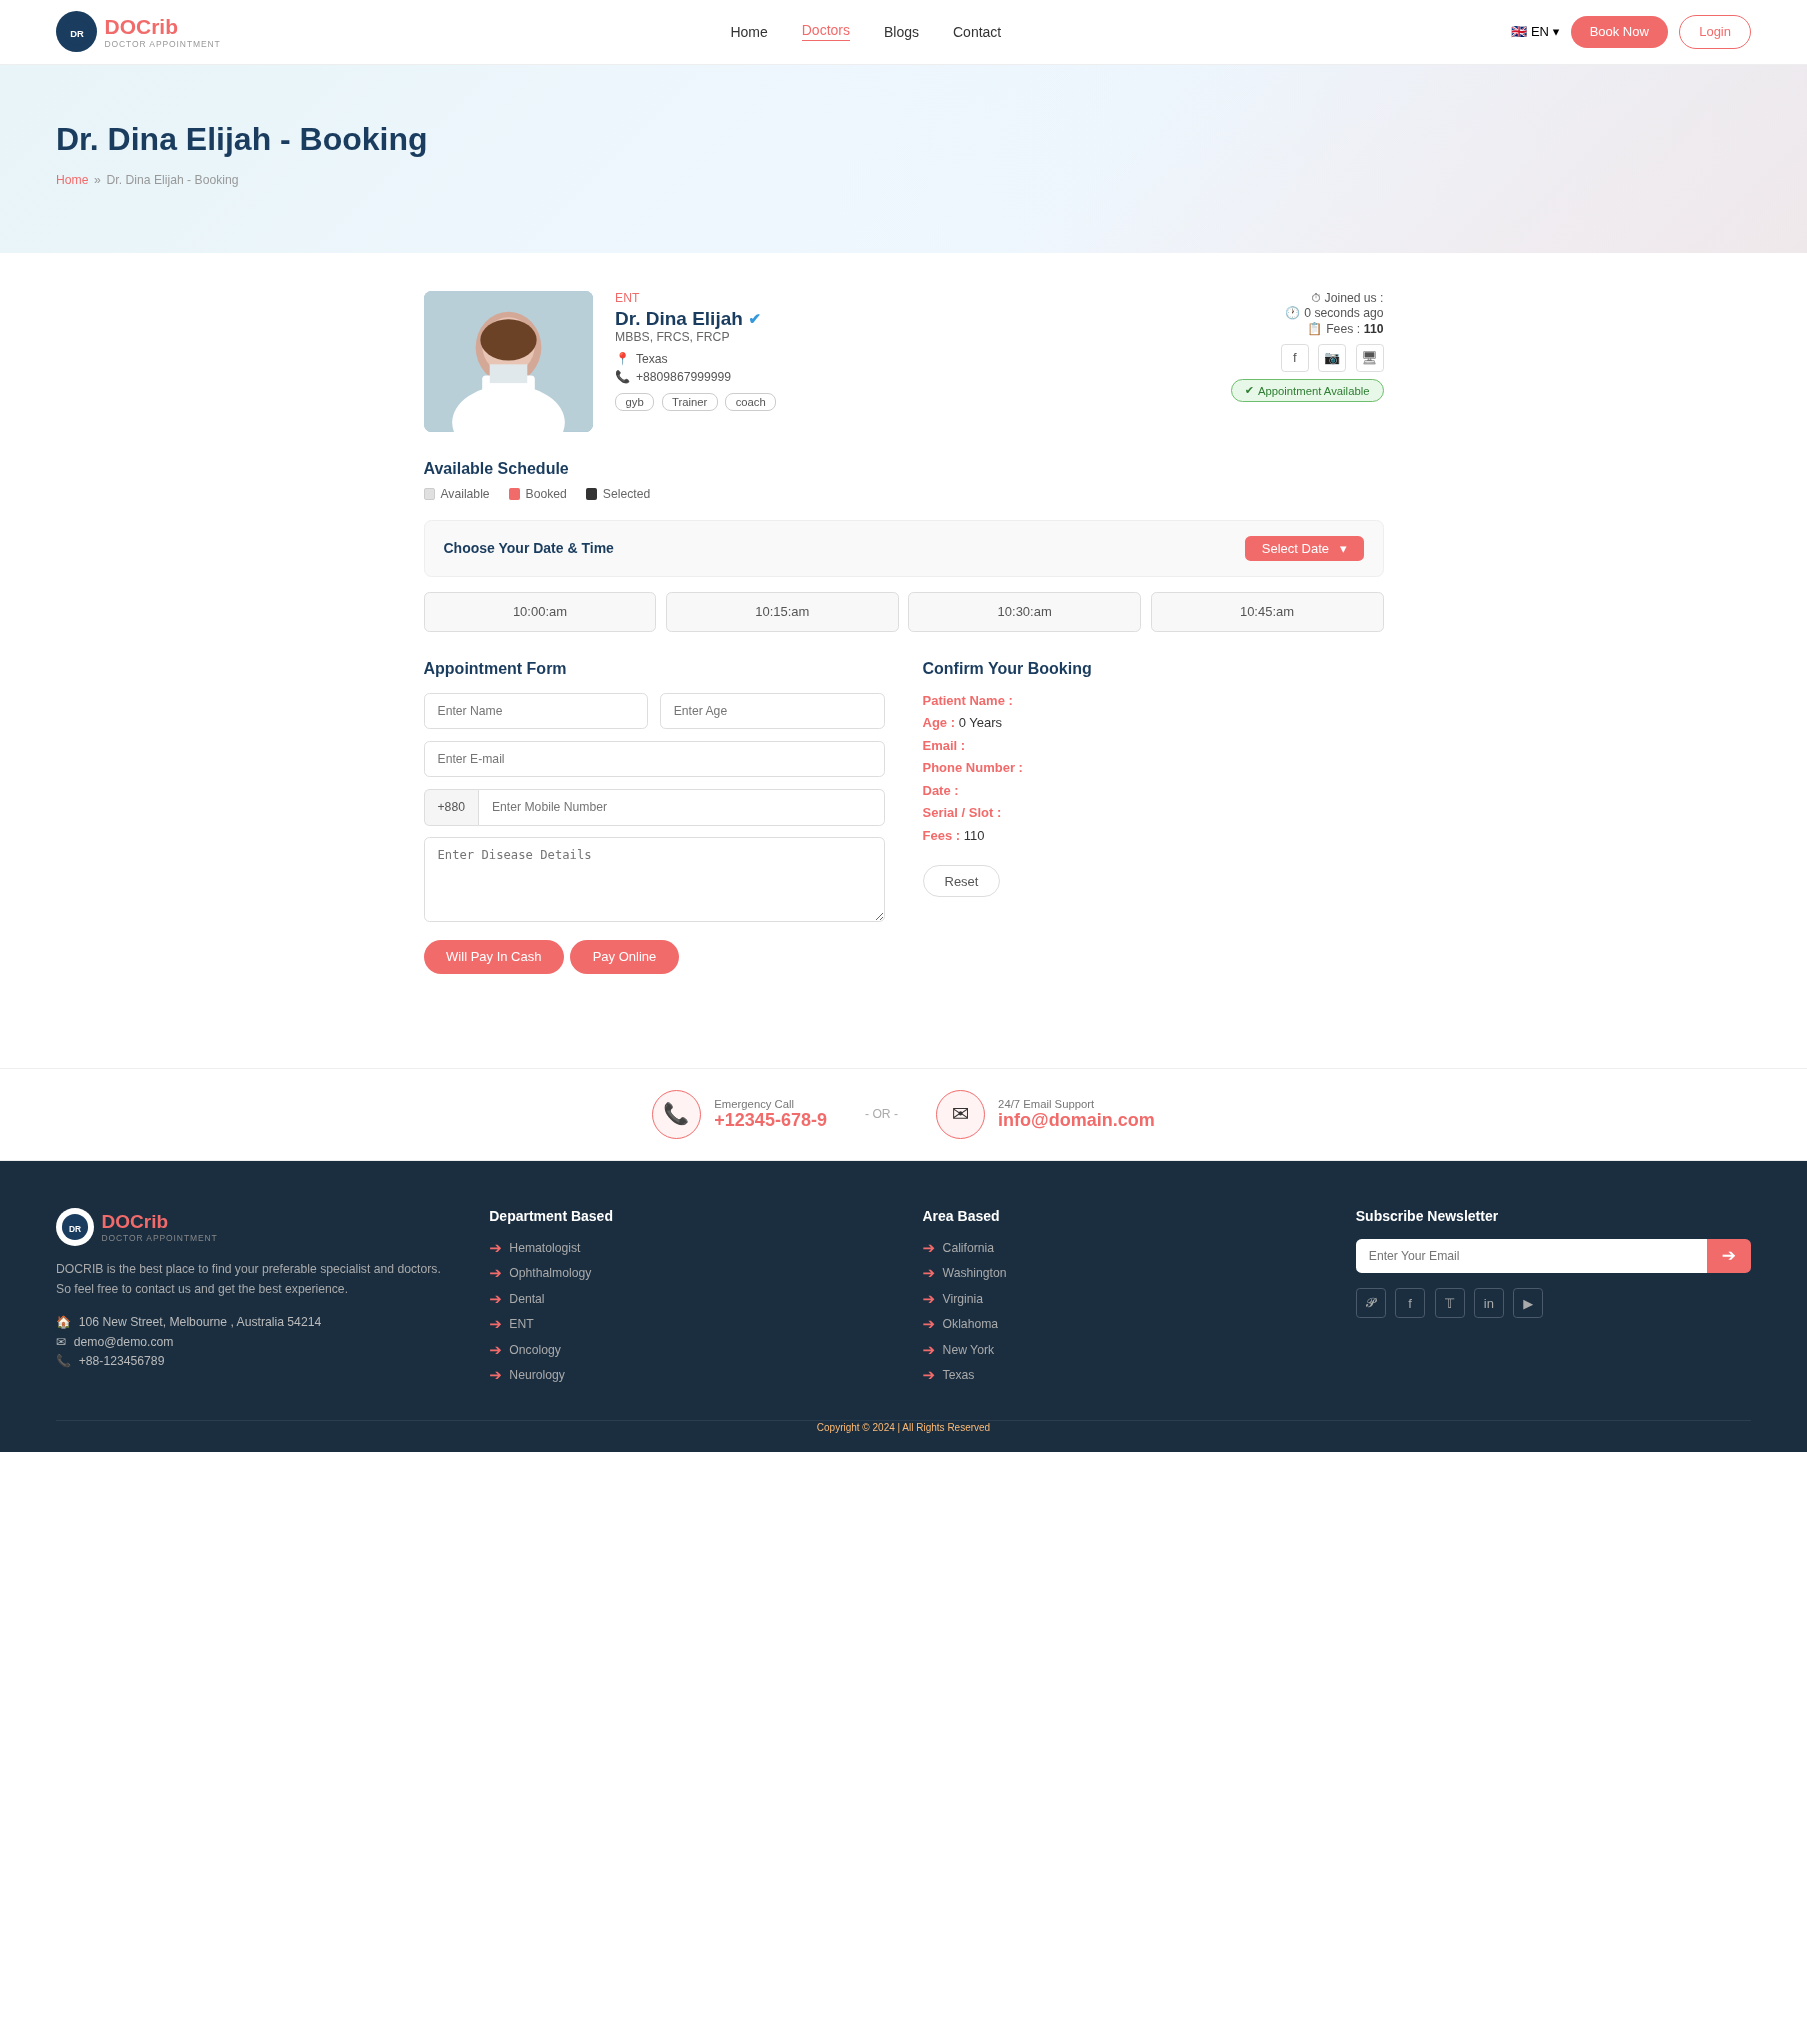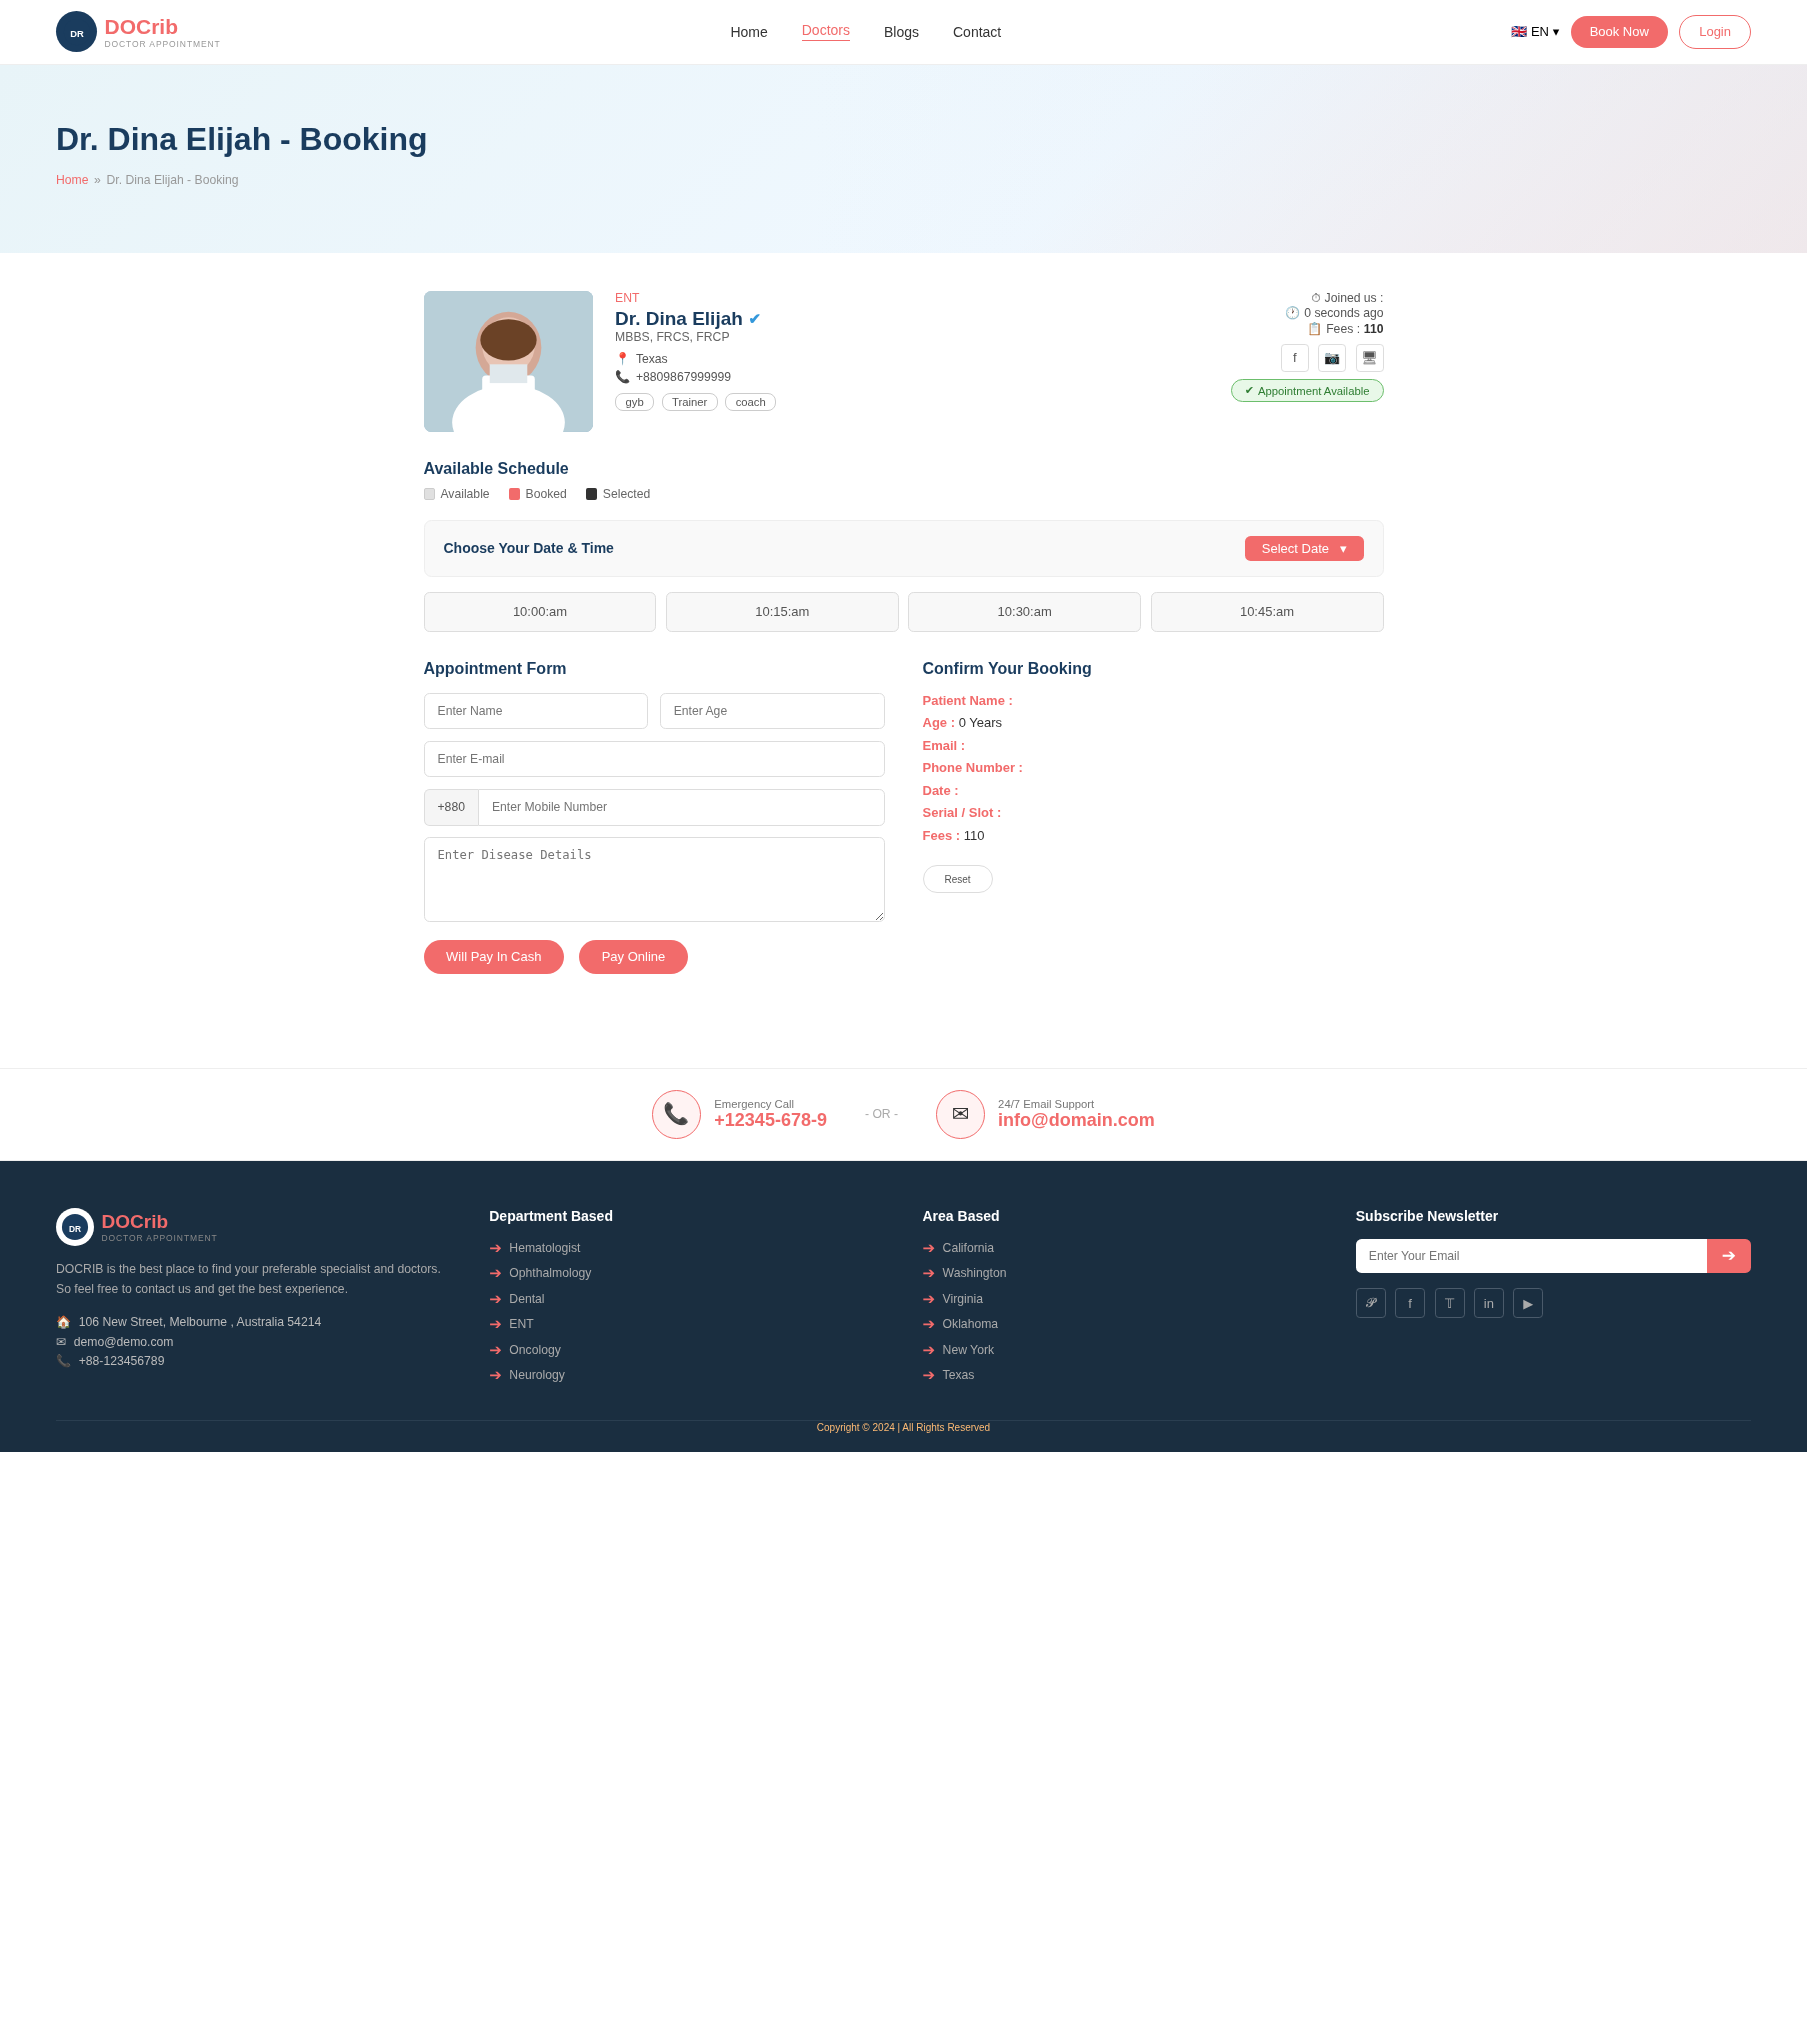--- a/index.html
+++ b/index.html
@@ -82,30 +82,30 @@
 
     
     .booking-section { display:grid; grid-template-columns:1fr 1fr; gap:38px; margin-bottom:28px; }
     .form-title { font-size:16px; font-weight:700; color:#1a3c5e; margin-bottom:15px; }
     .form-row { display:grid; grid-template-columns:1fr 1fr; gap:11.3px; margin-bottom:11.3px; }
     .form-input { width:100%; border:0.9px solid #ddd; border-radius:5.6px; padding:10.4px 13px; font-size:12.2px; color:#555; outline:none; }
     .phone-row { display:flex; gap:0; margin-bottom:11.3px; }
     .phone-prefix { border:0.9px solid #ddd; border-radius:5.6px 0 0 5.6px; padding:10.4px 13px; background:#f5f5f5; font-size:12.2px; color:#555; border-right:none; }
     .phone-input { flex:1; border:0.9px solid #ddd; border-radius:0 5.6px 5.6px 0; padding:10.4px 13px; font-size:12.2px; outline:none; }
     .form-textarea { width:100%; border:0.9px solid #ddd; border-radius:5.6px; padding:10.4px 13px; font-size:12.2px; min-height:85px; resize:vertical; outline:none; margin-bottom:15px; }
-    .form-btns { display:flex; gap:15px; }
+    .form-btns { display:flex; gap:6px; }
     .btn-cash { background:#f26b6b; color:#fff; border:none; border-radius:19px; padding:9.4px 22.6px; cursor:pointer; font-size:13px; }
     .btn-online { background:#f26b6b; color:#fff; border:none; border-radius:19px; padding:9.4px 22.6px; cursor:pointer; font-size:13px; }
 
     
     .confirm-title { font-size:16px; font-weight:700; color:#1a3c5e; margin-bottom:15px; }
     .confirm-row { margin-bottom:7.5px; font-size:13px; }
     .confirm-label { color:#f26b6b; font-weight:600; }
     .confirm-value { color:#333; }
-    .btn-reset { border:0.9px solid #ddd; background:#fff; border-radius:19px; padding:7.5px 21px; cursor:pointer; font-size:10px; color:#555; margin-top:15px; }
+    .btn-reset { border:0.9px solid #ddd; background:#fff; border-radius:19px; padding:7.5px 21px; cursor:pointer; font-size:13px; color:#555; margin-top:15px; }
 
     
     .emergency-bar {
       background:#fff; border-top:0.9px solid #eee; border-bottom:0.9px solid #eee;
       display:flex; justify-content:center; align-items:center; gap:38px; padding:21px 38px;
       margin-top:28px;
     }
     .emerg-item { display:flex; align-items:center; gap:13px; }
     .emerg-icon { width:49px; height:49px; background:#fff3f3; border-radius:50%; display:flex; align-items:center; justify-content:center; font-size:21px; border:1.9px solid #f26b6b; }
     .emerg-label { font-size:11.3px; color:#777; }

